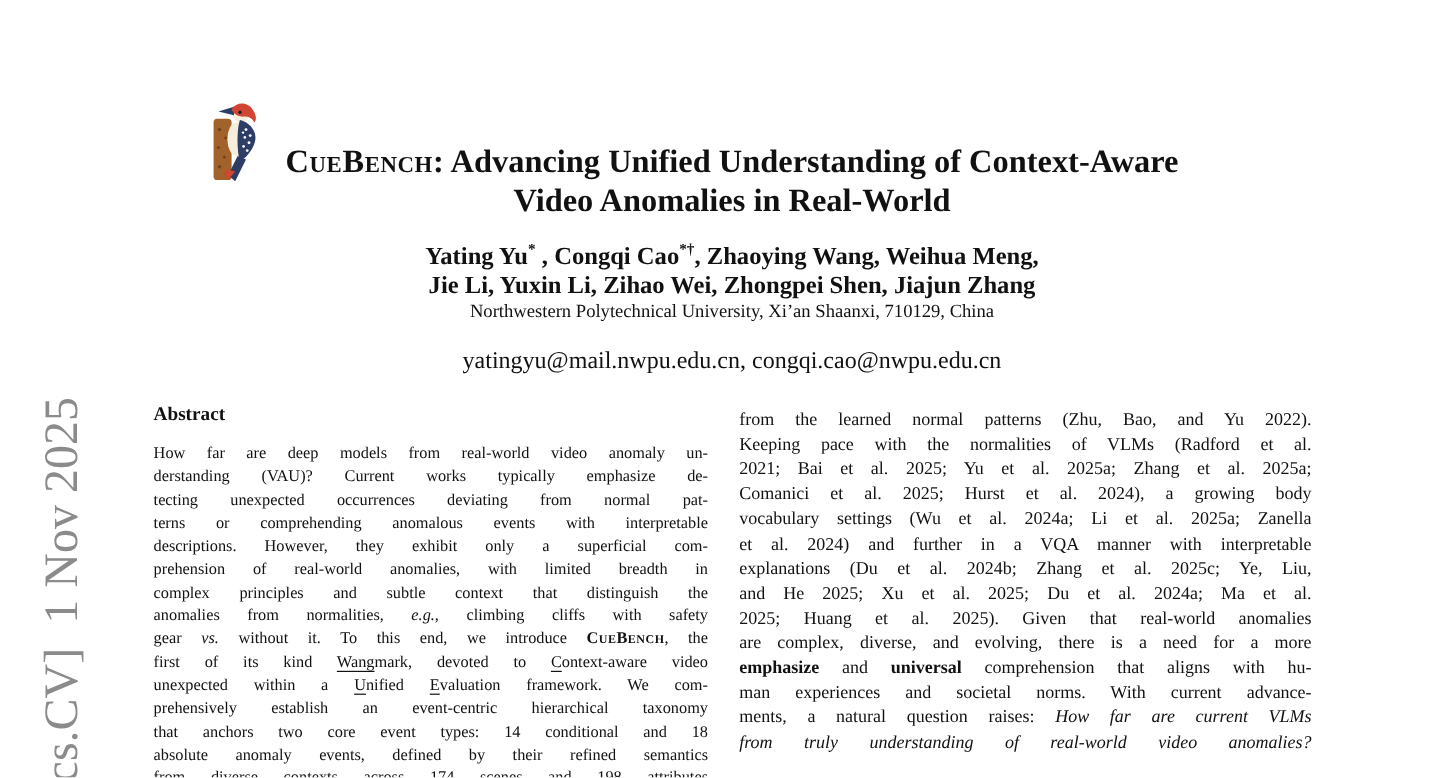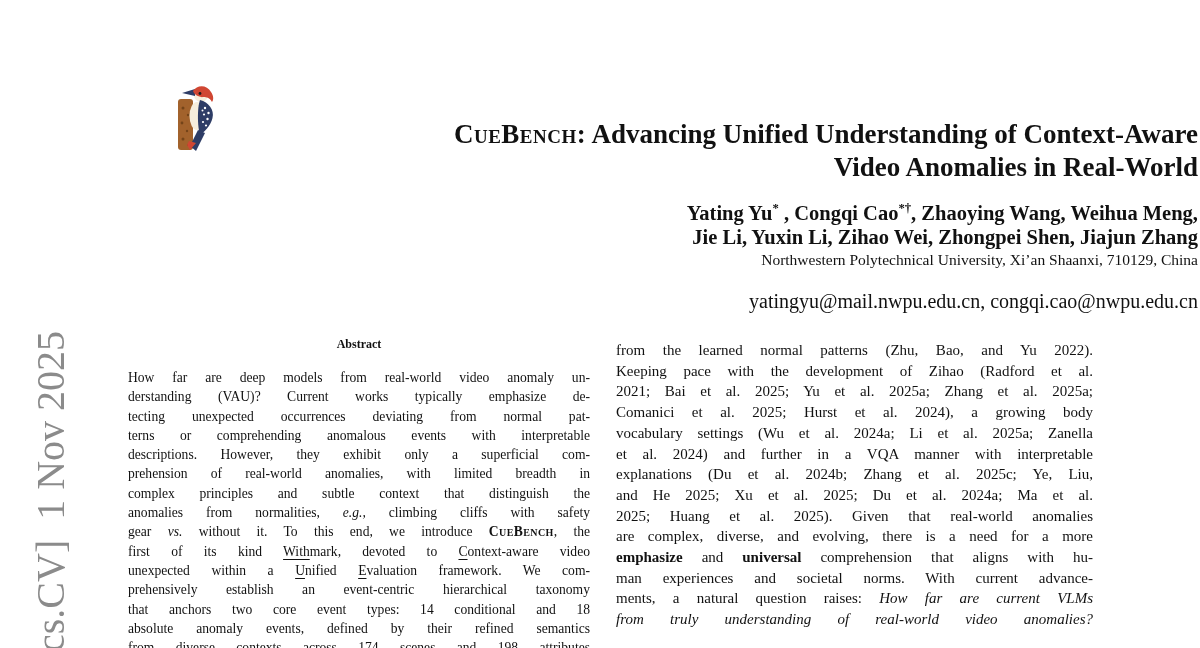--- a/index.html
+++ b/index.html
@@ -24,31 +24,31 @@
     font-size: 40px;
     line-height: 42px;
     color: #8b8b8b;
     white-space: pre;
   }
 
   
   .logo { position: absolute; left: 174px; top: 84px; width: 46px; height: 70px; }
 
   
-  .centerblock { position: absolute; left: 22px; width: 1176px; text-align: right; }
+  .centerblock { position: absolute; left: 22px; width: 1176px; text-align: center; }
   .title { top: 118px; font-weight: bold; font-size: 27px; line-height: 33px; }
   .title .sc { font-variant: small-caps; letter-spacing: 0.5px; }
   .authors { top: 196px; font-weight: bold; font-size: 20.5px; line-height: 24px; }
   .affiliation { top: 251px; font-size: 15.5px; }
   .emails { top: 290px; font-size: 20px; }
 
   
   .abs-head {
     position: absolute; left: 128px; width: 462px; top: 337px;
-    text-align: center; font-weight: bold; font-size: 12px;
+    font-weight: bold; font-size: 16px;
   }
   .abs-body {
     position: absolute; left: 128px; width: 462px; top: 368px;
     font-size: 13.6px; line-height: 19.3px;
   }
   .right-col {
     position: absolute; left: 616px; width: 477px; top: 340px;
     font-size: 15px; line-height: 20.7px;
   }
 
@@ -120,31 +120,31 @@
   <div class="abs-body">
       <div class="jline"><span>How far are deep models from real-world video anomaly un-</span></div>
       <div class="jline"><span>derstanding (VAU)? Current works typically emphasize de-</span></div>
       <div class="jline"><span>tecting unexpected occurrences deviating from normal pat-</span></div>
       <div class="jline"><span>terns or comprehending anomalous events with interpretable</span></div>
       <div class="jline"><span>descriptions. However, they exhibit only a superficial com-</span></div>
       <div class="jline"><span>prehension of real-world anomalies, with limited breadth in</span></div>
       <div class="jline"><span>complex principles and subtle context that distinguish the</span></div>
       <div class="jline"><span>anomalies from normalities, </span><span class="i">e.g.,</span><span> climbing cliffs with safety</span></div>
       <div class="jline"><span>gear </span><span class="i">vs.</span><span> without it. To this end, we introduce </span><span class="sc">CueBench</span><span>, the</span></div>
-      <div class="jline"><span>first of its kind </span><span class="u">With</span><span>mark, devoted to </span><span class="u">C</span><span>ontext-aware video</span></div>
+      <div class="jline"><span>first of its kind </span><span class="u">Wang</span><span>mark, devoted to </span><span class="u">C</span><span>ontext-aware video</span></div>
       <div class="jline"><span>unexpected within a </span><span class="u">U</span><span>nified </span><span class="u">E</span><span>valuation framework. We com-</span></div>
       <div class="jline"><span>prehensively establish an event-centric hierarchical taxonomy</span></div>
       <div class="jline"><span>that anchors two core event types: 14 conditional and 18</span></div>
       <div class="jline"><span>absolute anomaly events, defined by their refined semantics</span></div>
       <div class="jline"><span>from diverse contexts across 174 scenes and 198 attributes</span></div>
     </div>
 
   <div class="right-col">
       <div class="jline"><span>from the learned normal patterns (Zhu, Bao, and Yu 2022).</span></div>
-      <div class="jline"><span>Keeping pace with the development of Zihao (Radford et al.</span></div>
+      <div class="jline"><span>Keeping pace with the normalities of VLMs (Radford et al.</span></div>
       <div class="jline"><span>2021; Bai et al. 2025; Yu et al. 2025a; Zhang et al. 2025a;</span></div>
       <div class="jline"><span>Comanici et al. 2025; Hurst et al. 2024), a growing body</span></div>
       <div class="jline"><span>vocabulary settings (Wu et al. 2024a; Li et al. 2025a; Zanella</span></div>
       <div class="jline"><span>et al. 2024) and further in a VQA manner with interpretable</span></div>
       <div class="jline"><span>explanations (Du et al. 2024b; Zhang et al. 2025c; Ye, Liu,</span></div>
       <div class="jline"><span>and He 2025; Xu et al. 2025; Du et al. 2024a; Ma et al.</span></div>
       <div class="jline"><span>2025; Huang et al. 2025). Given that real-world anomalies</span></div>
       <div class="jline"><span>are complex, diverse, and evolving, there is a need for a more</span></div>
       <div class="jline"><span class="b">emphasize</span><span> and </span><span class="b">universal</span><span> comprehension that aligns with hu-</span></div>
       <div class="jline"><span>man experiences and societal norms. With current advance-</span></div>

